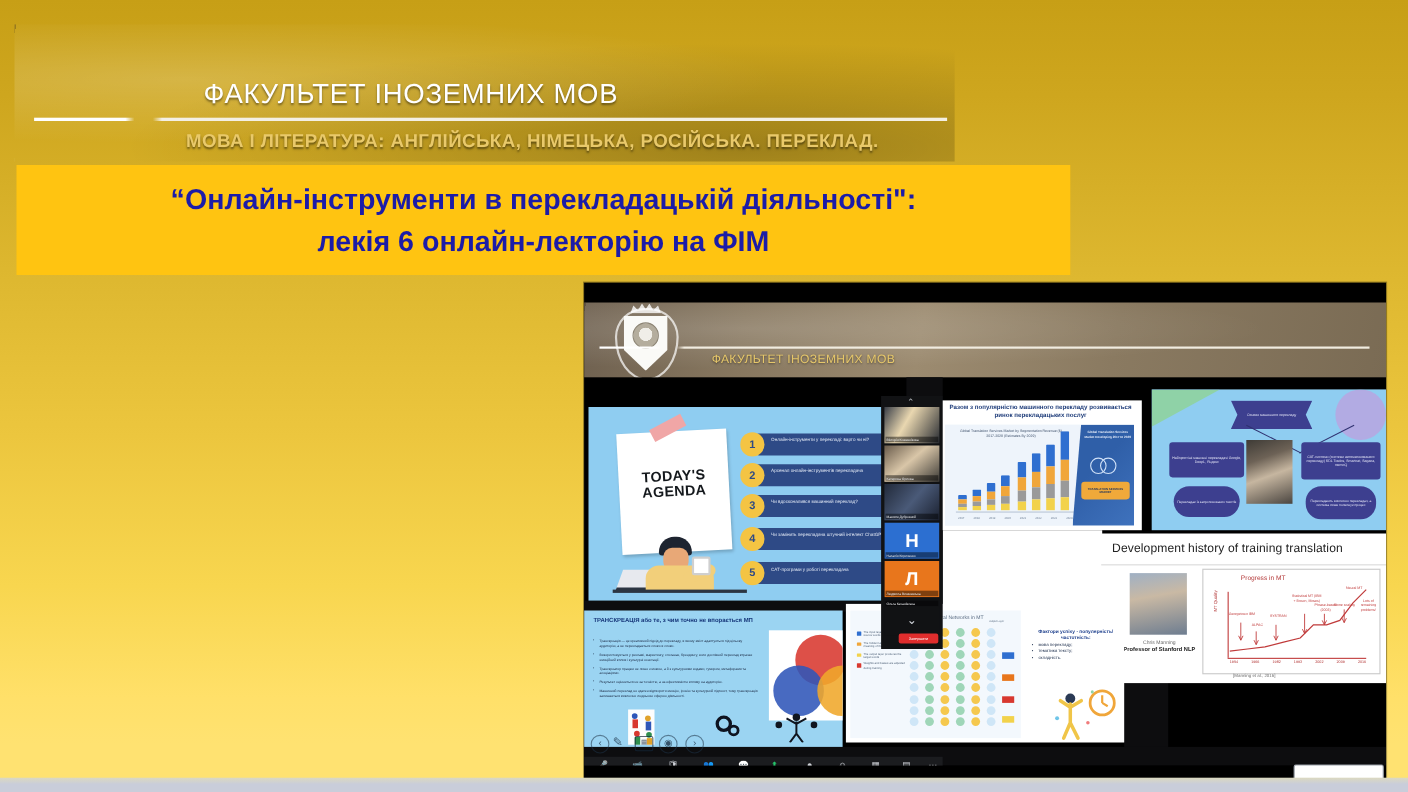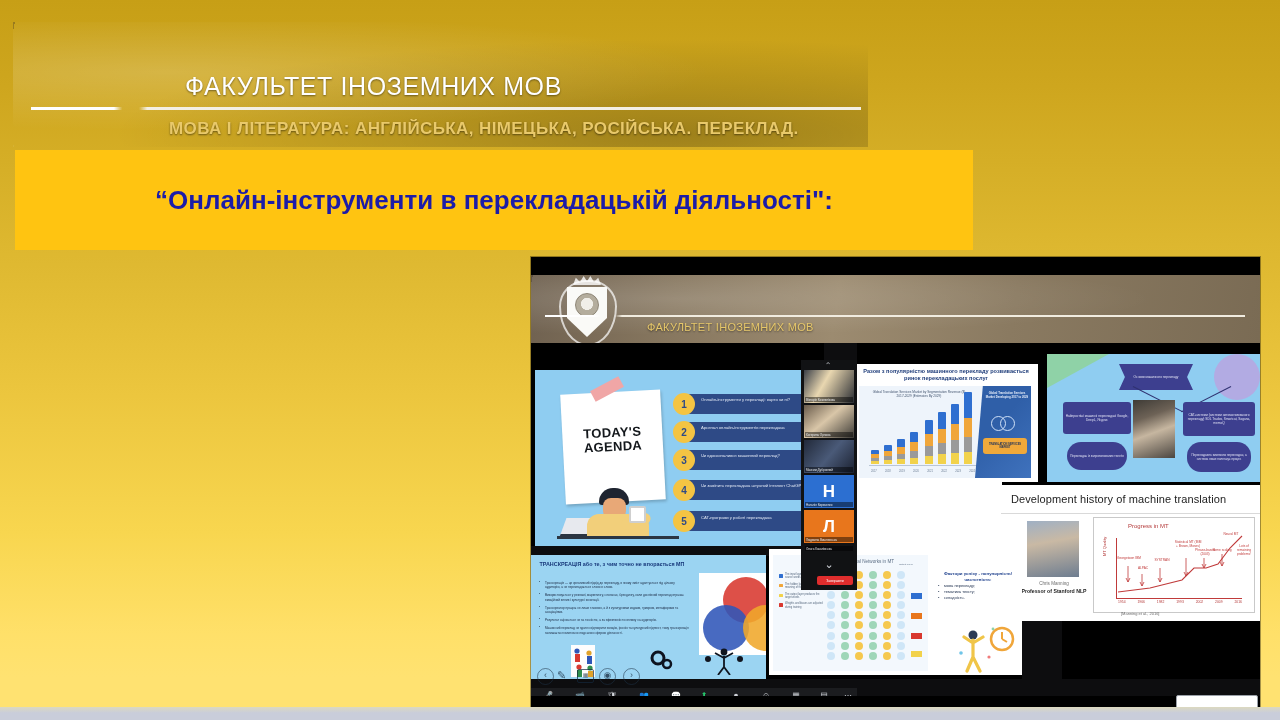--- a/index.html
+++ b/index.html
@@ -347,20 +347,21 @@
 
   <div id="faculty-header">
     <div class="woodlines"></div>
     <div class="title1">ФАКУЛЬТЕТ ІНОЗЕМНИХ МОВ</div>
     <div class="rule"></div>
     <div class="title2">МОВА І ЛІТЕРАТУРА: АНГЛІЙСЬКА, НІМЕЦЬКА, РОСІЙСЬКА. ПЕРЕКЛАД.</div>
   </div>
 
   <div id="title-banner">
     <div class="ln">“Онлайн-інструменти в перекладацькій діяльності":</div>
+    <div class="ln">лекія 6 онлайн-лекторію на ФІМ</div>
   </div>
 
   <div id="screenshot">
 
     <div class="sh-header">
       <div class="tex"></div>
       <div class="sh-emblem">
         <div class="swreath"></div>
           <div class="scrown"></div>
           <div class="sshield"></div>
@@ -500,21 +501,21 @@
       <div class="lnk" style="left:86px;top:32px;width:56px;transform:rotate(27deg);"></div>
       <div class="lnk" style="left:128px;top:32px;width:56px;transform:rotate(-27deg) translateX(0);transform-origin:right center;"></div>
       <div class="node" style="left:16px;top:48px;width:64px;height:28px;">Найпростіші машинні перекладачі Google, DeepL, Яндекс</div>
       <div class="node" style="left:136px;top:48px;width:68px;height:30px;">САТ-системи (системи автоматизованого перекладу) SDL Trados, Smartcat, Sagana, memoQ</div>
       <div class="photo"></div>
       <div class="cloud" style="left:20px;top:88px;width:56px;height:24px;">Перекладає із запропонованих текстів</div>
       <div class="cloud" style="left:140px;top:88px;width:60px;height:26px;">Перекладають виключно перекладач, а система лише полегшує процес</div>
     </div>
 
     <div class="tile" id="tile-hist">
-      <div class="hd">Development history of machine translation</div>
+      <div class="hd">Development history of training translation</div>
       <div class="hr"></div>
       <div class="portrait"></div>
       <div class="pname">Chris Manning</div>
       <div class="prole">Professor of Stanford NLP</div>
       <div class="chart">
         <div class="ct">Progress in MT</div>
         <div class="yax"></div>
           <div class="xax"></div>
         <div class="ylab">MT Quality</div>
         <svg width="160" height="94">

